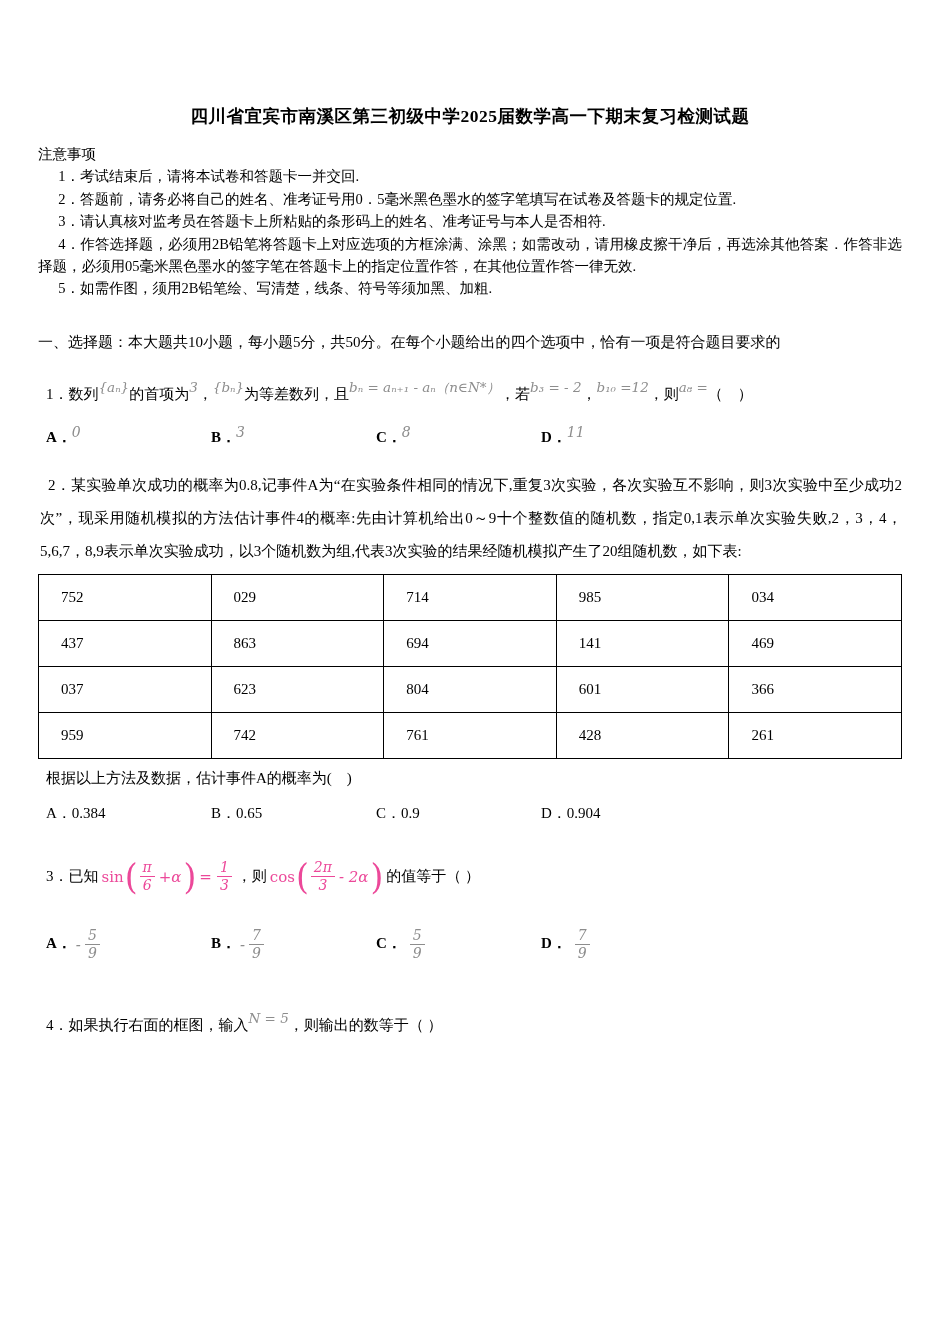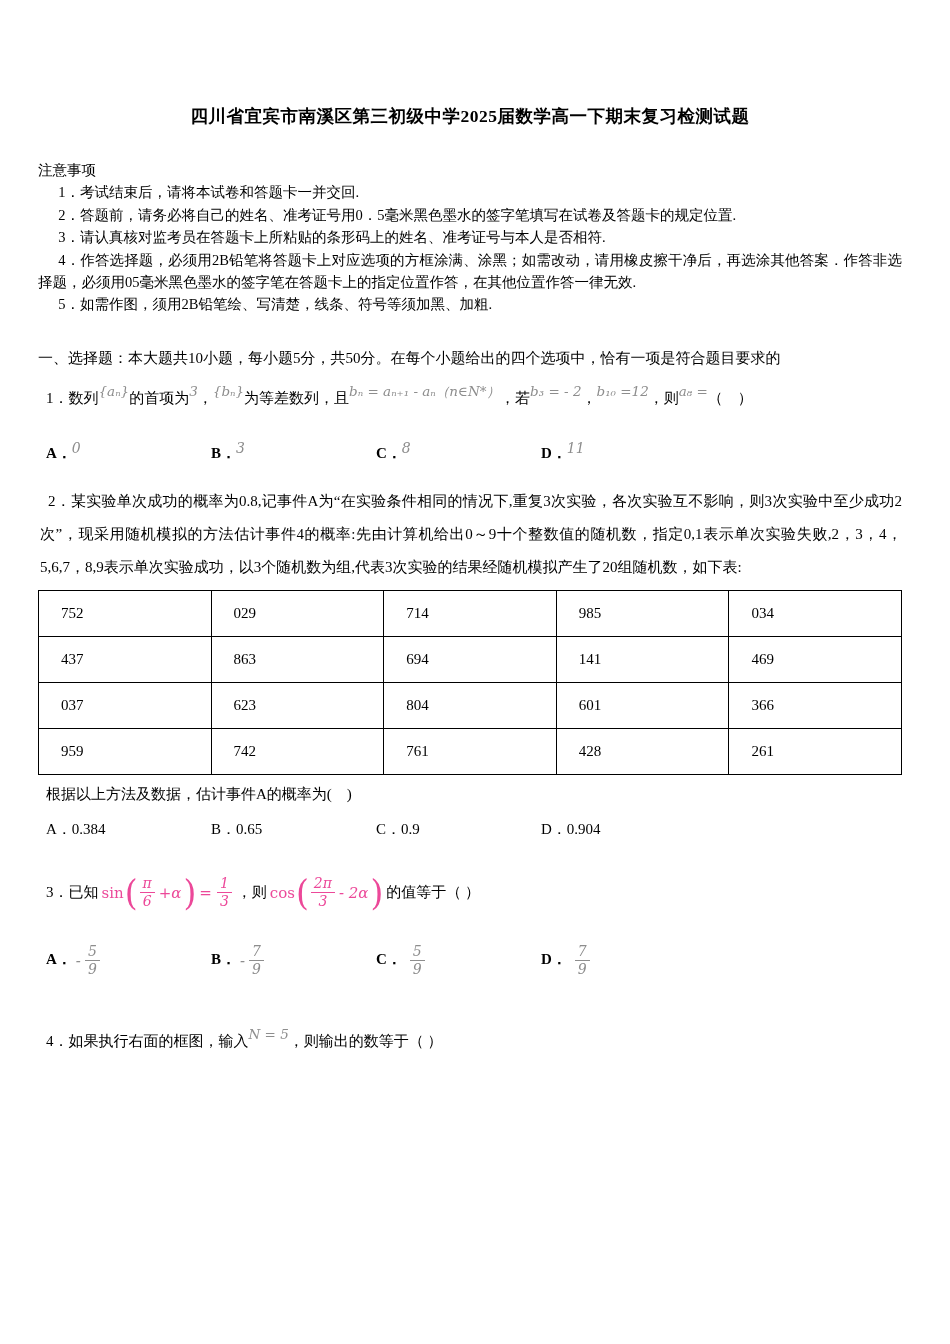--- a/index.html
+++ b/index.html
@@ -7,31 +7,31 @@
   body {
     width: 950px; height: 1344px;
     font-family: "Liberation Serif", "DejaVu Serif", serif;
     color: #000; font-size: 15px;
     overflow: hidden;
   }
   .page { width: 950px; height: 1344px; padding: 104px 48px 0 38px; }
 
   .title {
     text-align: center; font-weight: bold; font-size: 17.5px;
-    margin-bottom: 31px; letter-spacing: 0.5px;
+    margin-bottom: 15px; letter-spacing: 0.5px;
   }
 
   .notes { font-size: 14.5px; line-height: 22.4px; }
   .note-heading { }
   .note-item { text-indent: 1.4em; text-align: justify; }
 
   .section-heading { margin-top: 33px; font-size: 15px; }
 
   .q-line { margin-top: 16px; padding-left: 8px; }
-  .q1-line { height: 44px; line-height: 28px; }
+  .q1-line { height: 44px; line-height: 52px; }
 
   
   .fm {
     font-family: "DejaVu Serif", serif;
     font-style: italic;
     color: #8d8d8d;
     position: relative; top: -7px;
     font-size: 13.5px;
     white-space: nowrap;
   }

